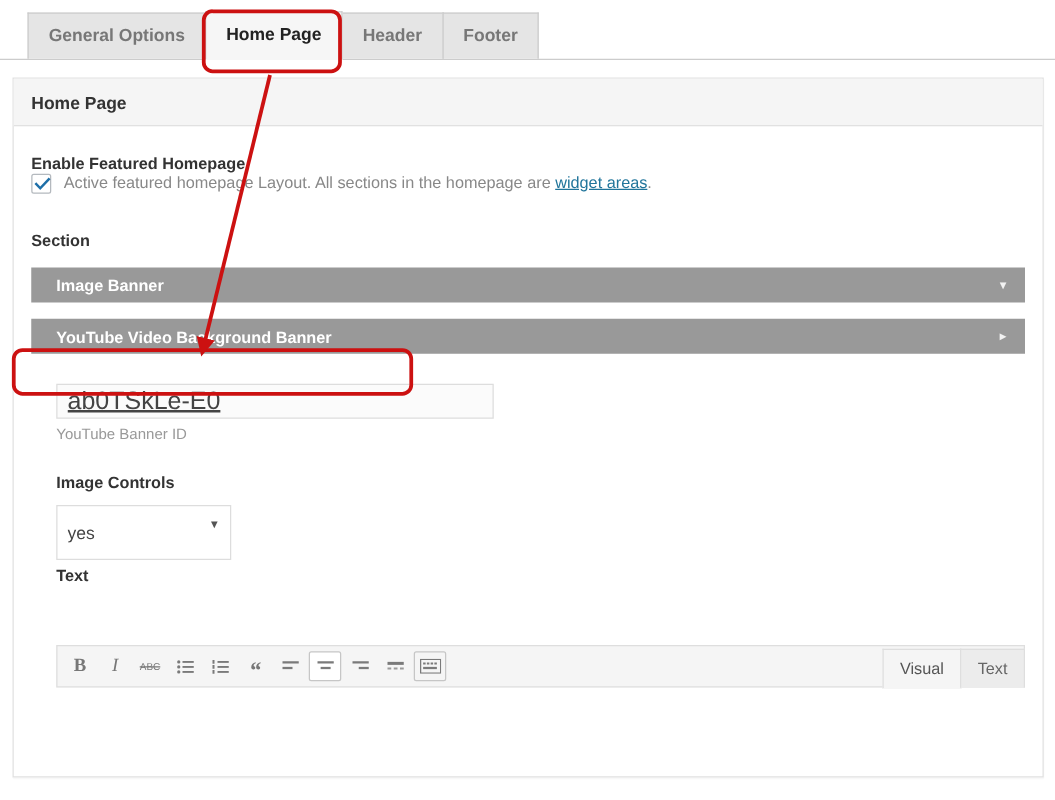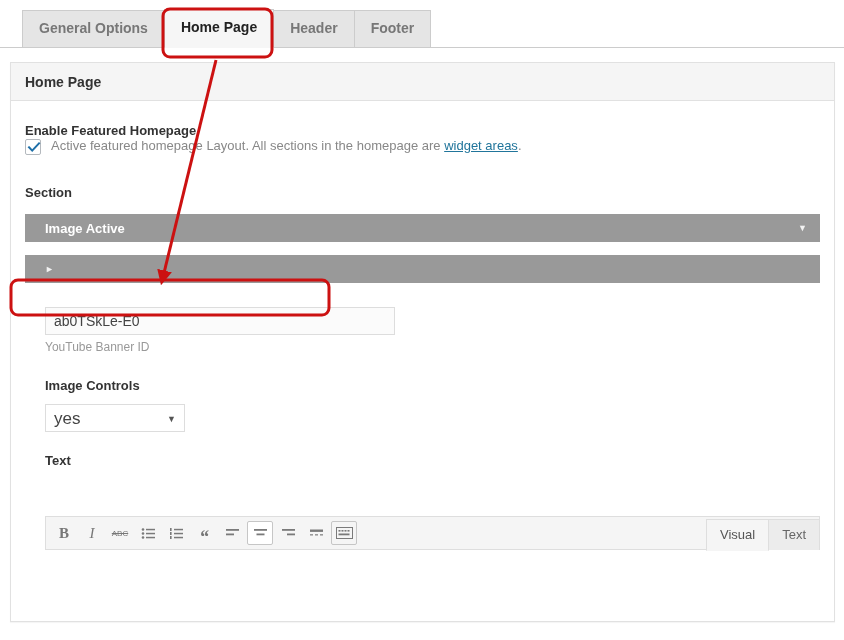--- a/index.html
+++ b/index.html
@@ -161,45 +161,46 @@
     color: #333333;
     margin-bottom: 11px;
   }
   .text-input {
     box-sizing: border-box;
     width: 350px;
     height: 28px;
     border: 1px solid #dddddd;
     background: #fbfbfb;
     color: #444444;
-    font-size: 14px;
+    font-size: 20px;
     font-family: "Liberation Sans", sans-serif;
     padding: 0 8px;
     outline: none;
+    text-decoration: underline;
   }
   .helper {
     font-size: 12px;
     color: #999999;
     margin-top: 5px;
   }
   .select-wrap {
     position: relative;
     width: 140px;
     height: 28px;
   }
   select.styled {
     -webkit-appearance: none;
     appearance: none;
     box-sizing: border-box;
     width: 140px;
-    height: 28px;
+    height: 44px;
     border: 1px solid #dddddd;
     background: #ffffff;
     color: #444444;
-    font-size: 17px;
+    font-size: 14px;
     font-family: "Liberation Sans", sans-serif;
     padding: 0 24px 0 8px;
     outline: none;
   }
   .select-caret {
     position: absolute;
     right: 9px;
     top: 10px;
     font-size: 9px;
     color: #555555;
@@ -302,24 +303,25 @@
           <path d="M3 8.3 L6.2 11.6 L13 4.4" stroke="#1e6fa8" stroke-width="2" fill="none" stroke-linecap="square"></path>
         </svg>
       </span>
       <span class="checkbox-text"><span>Active featured homepage Layout. All sections in the homepage are </span><a href="#">widget areas</a><span>.</span></span>
     </div>
 
     <div class="section-label">Section</div>
 
     <div class="accordion">
       <div class="acc-head">
-        <span>Image Active</span>
+        <span>Image Banner</span>
         <span class="acc-arrow">▼</span>
       </div>
       <div class="acc-head spaced">
+        <span>YouTube Video Background Banner</span>
         <span class="acc-arrow">►</span>
       </div>
     </div>
 
     <div class="inner">
 
       <div style="height:22px"></div>
 
       <input class="text-input" type="text" value="ab0TSkLe-E0" style="">
       <div class="helper">YouTube Banner ID</div>

